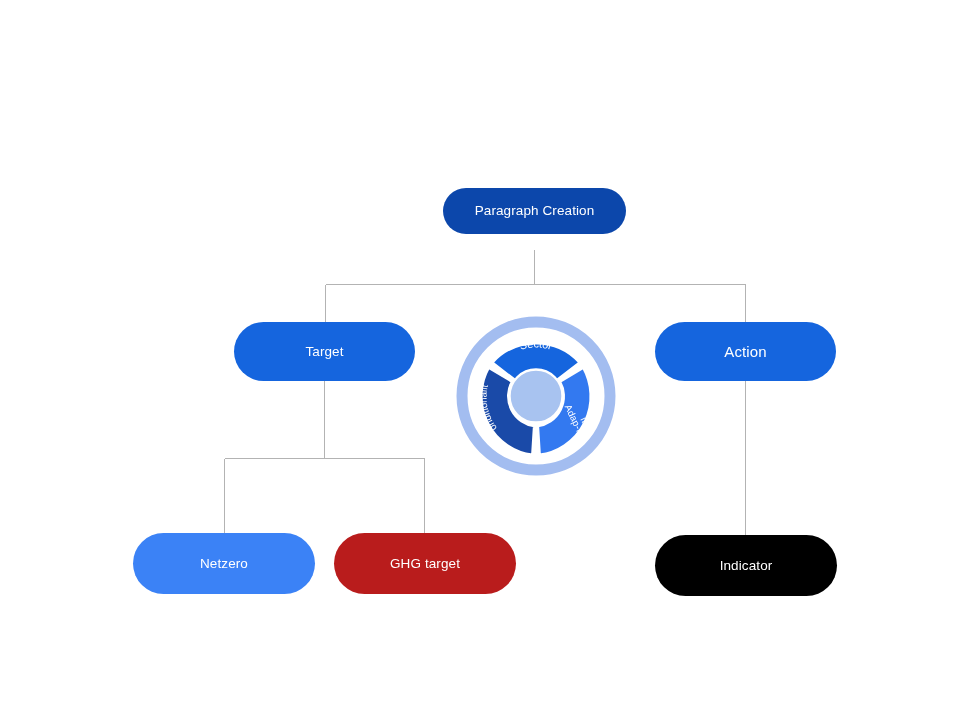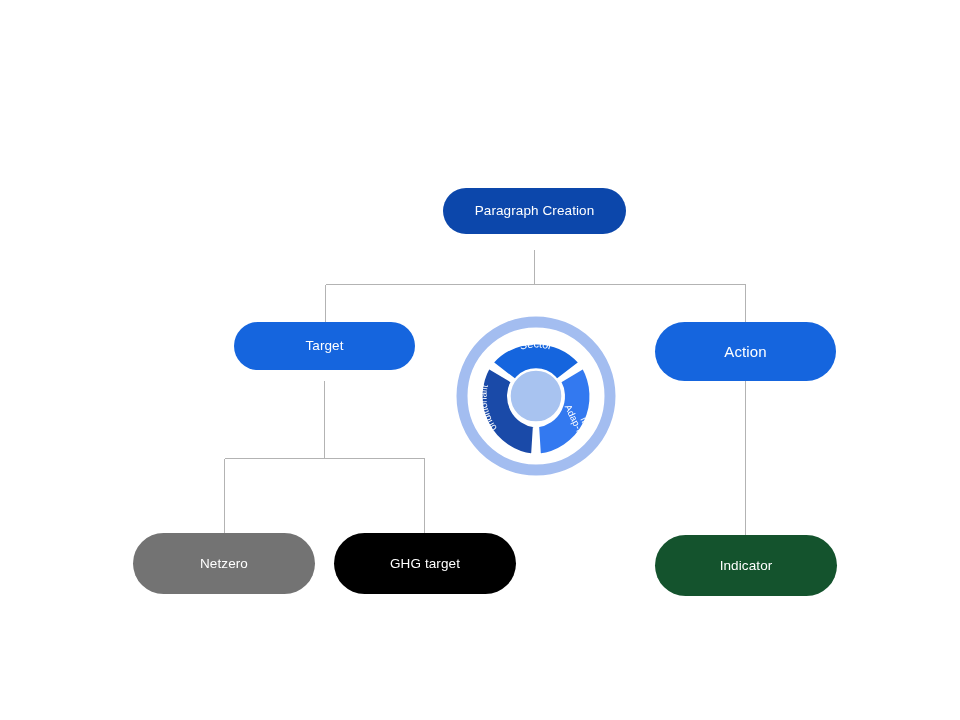--- a/index.html
+++ b/index.html
@@ -45,54 +45,54 @@
     top: 188px;
     width: 183px;
     height: 46px;
     background: #0c47ab;
     font-size: 13.5px;
   }
   .node-target {
     left: 234px;
     top: 322px;
     width: 181px;
-    height: 48px;
+    height: 59px;
     background: #1565de;
     font-size: 13.5px;
   }
   .node-action {
     left: 655px;
     top: 322px;
     width: 181px;
     height: 59px;
     background: #1565de;
     font-size: 15px;
   }
   .node-netzero {
     left: 133px;
     top: 533px;
     width: 182px;
     height: 61px;
-    background: #737373;
+    background: #3b82f6;
     font-size: 13.5px;
   }
   .node-ghg {
     left: 334px;
     top: 533px;
     width: 182px;
     height: 61px;
-    background: #000000;
+    background: #b91c1c;
     font-size: 13.5px;
   }
   .node-indicator {
     left: 655px;
     top: 535px;
     width: 182px;
     height: 61px;
-    background: #14532d;
+    background: #000000;
     font-size: 13.5px;
   }
   .donut {
     position: absolute;
     left: 455px;
     top: 315px;
     width: 162px;
     height: 162px;
   }
   .donut svg {

